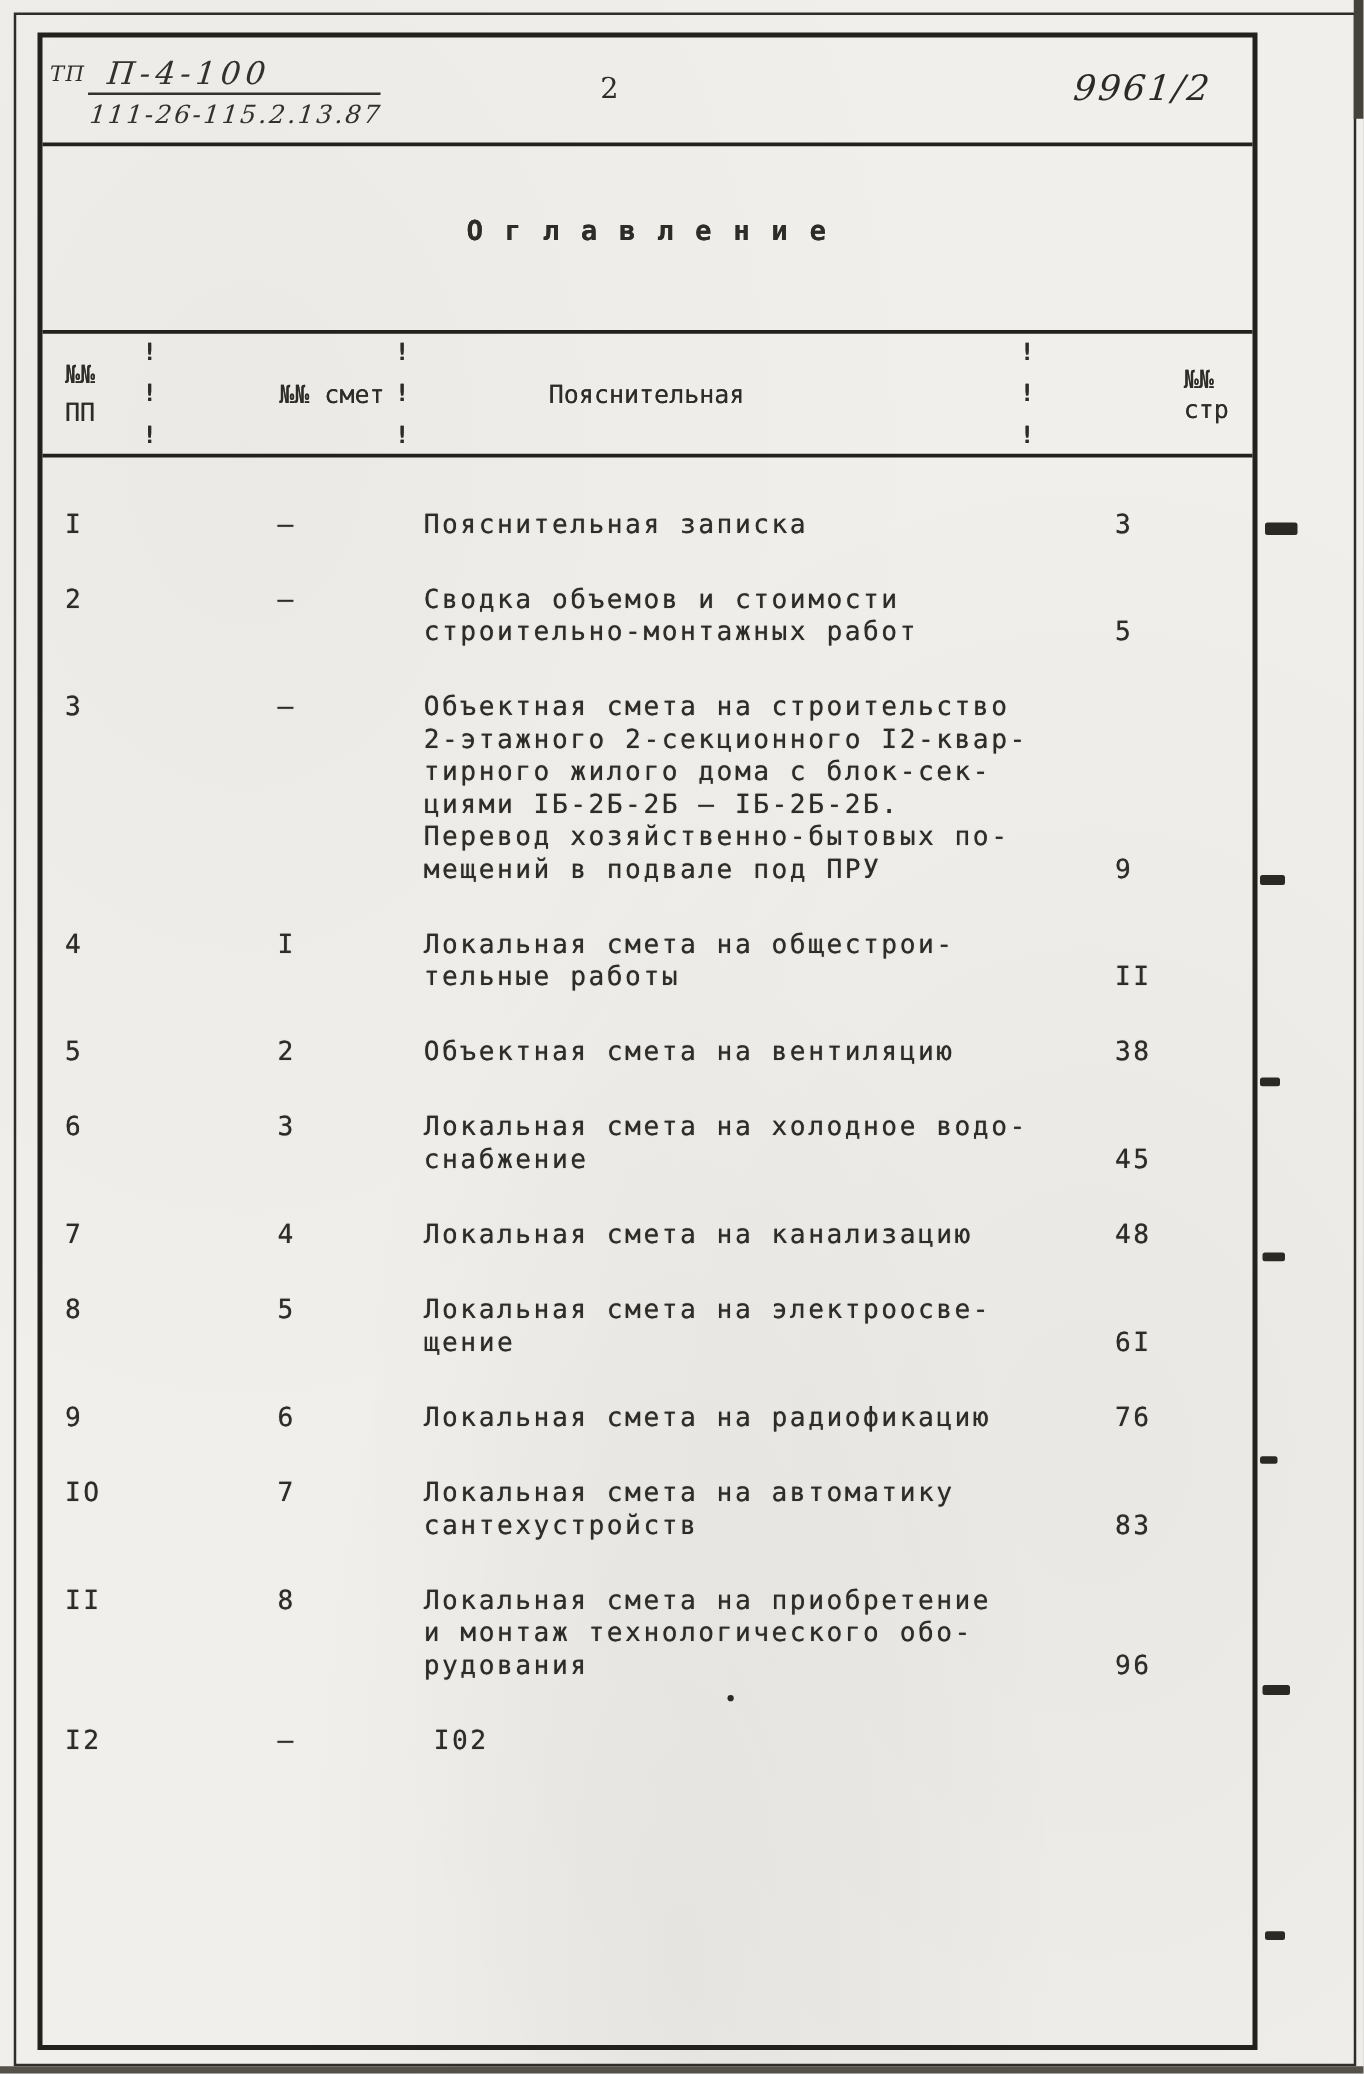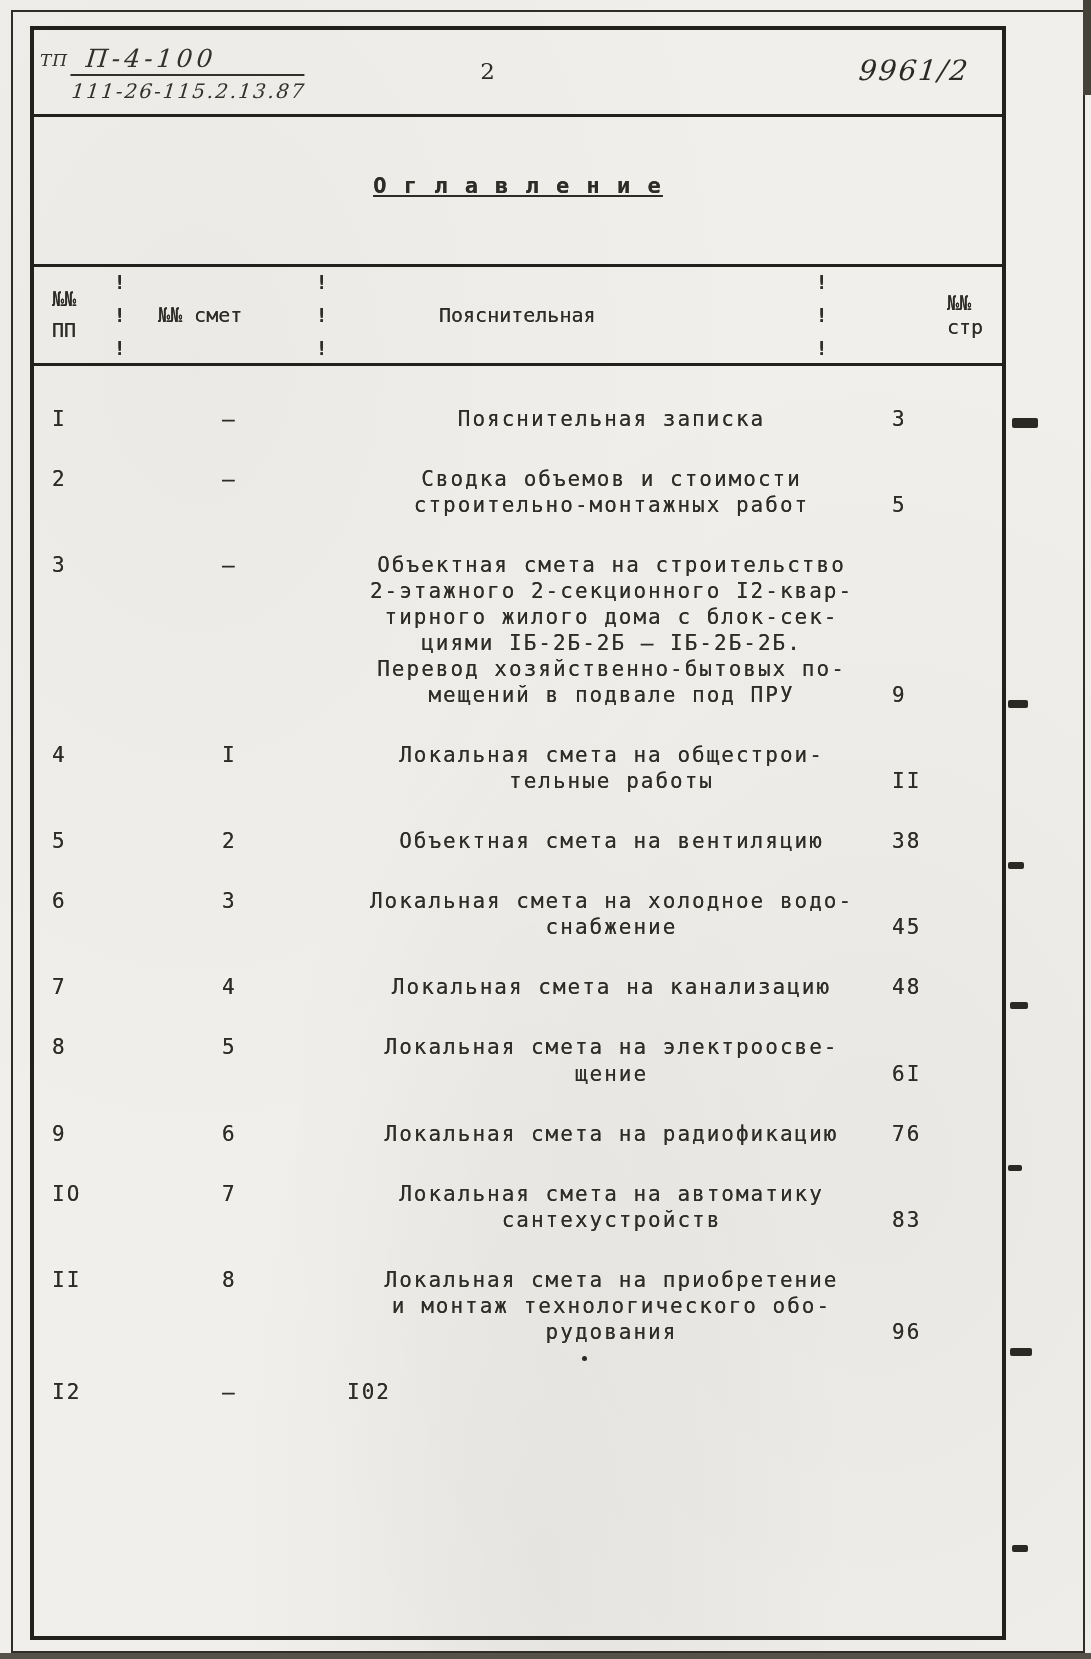--- a/index.html
+++ b/index.html
@@ -34,41 +34,41 @@
   .frac .num{display:block; font-size:25px; letter-spacing:4px; padding:0 18px 1px 14px;
              border-bottom:2px solid #33312b; transform:skewX(-6deg);}
   .frac .den{display:block; font-size:20px; letter-spacing:2px; padding-top:3px; transform:skewX(-6deg);}
   .pagenum{position:absolute; left:0; right:60px; top:28px; text-align:center;
            font-family:"DejaVu Serif", serif; font-size:23px; letter-spacing:1px;}
   .docnum{position:absolute; right:32px; top:24px;
           font-family:"DejaVu Serif", serif; font-style:italic; font-size:28px;
           letter-spacing:2px; transform:skewX(-6deg); color:#2c2a25;}
   
   .title{margin:56px 0 0 0; text-align:center; font-size:22px; font-weight:bold;
-         letter-spacing:2px; text-shadow:0 0 0.5px rgba(40,38,33,.8);text-decoration:underline;}
+         letter-spacing:2px; text-shadow:0 0 0.5px rgba(40,38,33,.8);}
   
   .thead{position:relative; margin-top:66px; height:96px;
          border-top:3px solid #23211c; border-bottom:3px solid #23211c;
          display:flex; font-size:20px; text-shadow:0 0 0.5px rgba(40,38,33,.8);}
   .thead .hc{display:flex; flex-direction:column; justify-content:center;}
   .hc.c1{flex:0 0 90px; padding-left:18px; line-height:1.55;}
-  .hc.c2{flex:0 0 215px; padding-left:16px;}
+  .hc.c2{flex:0 0 215px; padding-left:16px;align-items:center;}
   .hc.c3{flex:0 0 480px; padding-left:66px;}
   .hc.c4{flex:1 1 auto; padding-left:28px;}
   .sep{position:absolute; top:4px; bottom:4px; width:10px;
        display:flex; flex-direction:column; justify-content:space-between;
        font-size:19px; font-weight:bold; color:#2e2c27;}
   .sep.s1{left:80px;} .sep.s2{left:282px;} .sep.s3{left:782px;}
   
   .tbody{padding-top:40px; font-size:21px; letter-spacing:2px; line-height:1.24;
          text-shadow:0 0 0.6px rgba(42,40,35,.75);}
   .row{display:flex; align-items:flex-start; margin-bottom:34px;}
   .c-pp{flex:0 0 90px; padding-left:18px; box-sizing:border-box;}
   .c-sm{flex:0 0 215px; padding-left:98px; box-sizing:border-box;}
-  .c-nm{flex:0 0 545px; white-space:pre-line; box-sizing:border-box;text-align:center;}
+  .c-nm{flex:0 0 545px; white-space:pre-line; box-sizing:border-box;}
   .c-pg{flex:1 1 auto; align-self:flex-end; padding-left:8px; box-sizing:border-box;}
   
   .artifact{position:absolute; background:#2b2923; border-radius:2px;}
   .a1{left:1012px; top:418px; width:26px; height:10px;}
   .a2{left:1008px; top:700px; width:20px; height:8px;}
   .a3{left:1008px; top:862px; width:16px; height:7px;}
   .a4{left:1010px; top:1002px; width:18px; height:7px;}
   .a5{left:1008px; top:1165px; width:14px; height:6px;}
   .a6{left:1010px; top:1348px; width:22px; height:8px;}
   .a7{left:1012px; top:1545px; width:16px; height:7px;}

